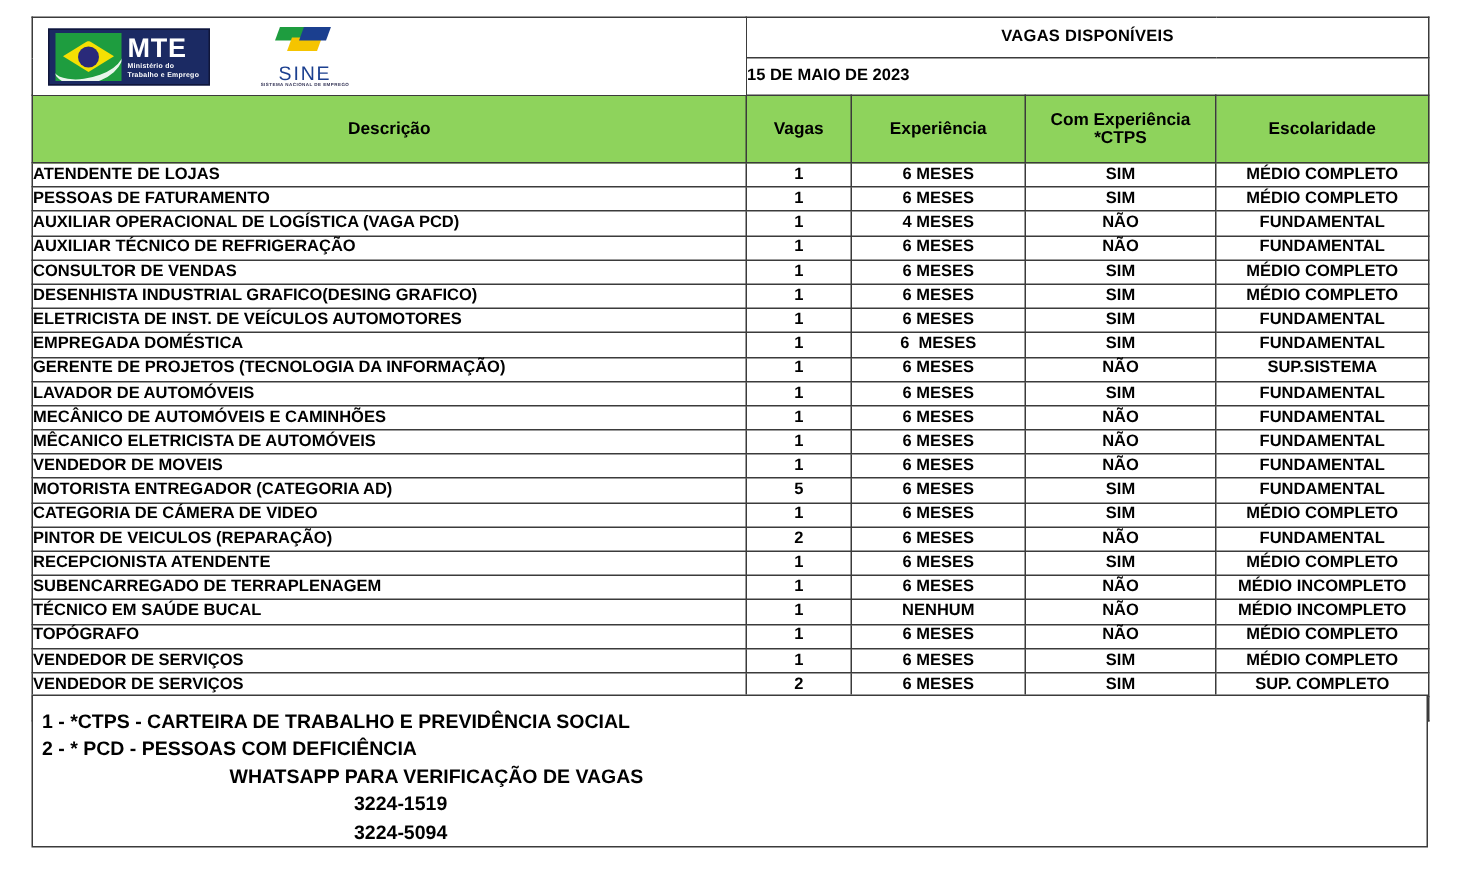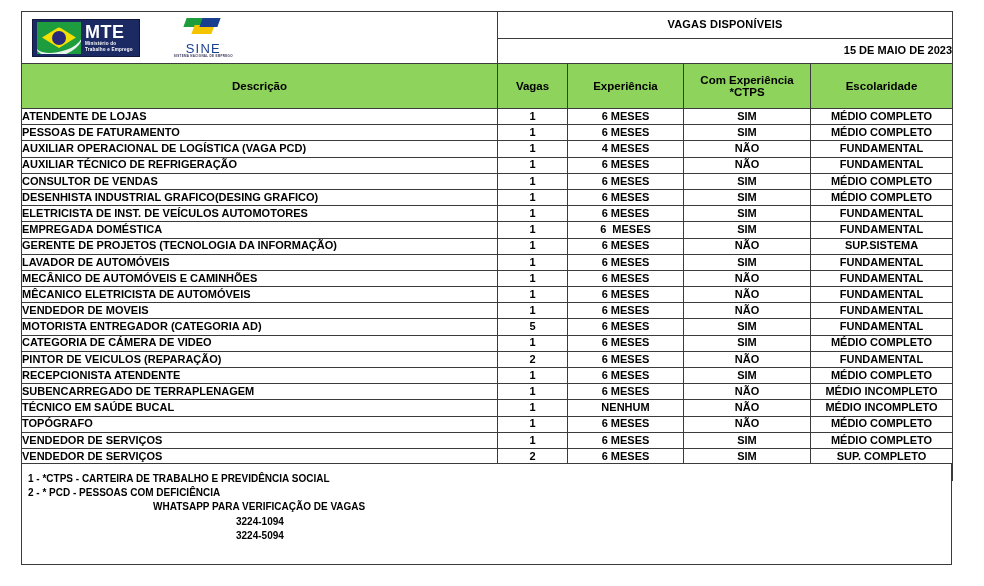--- a/index.html
+++ b/index.html
@@ -152,21 +152,21 @@
   
   .title-main {
     text-align: center;
     font-size: 14px;
     font-weight: bold;
     height: 26px;
     letter-spacing: .2px;
     margin-top: 16px;
   }
   .title-date {
-    text-align: right;
+    text-align: left;
     font-size: 12.5px;
     font-weight: bold;
     height: 24px;
   }
 
   
   .hdr td {
     background: #8ed35c;
     text-align: center;
     font-weight: bold;
@@ -203,21 +203,21 @@
     left: 21px;
     top: 463px;
     width: 931px;
     height: 102px;
     border: 1px solid #3b3b3b;
     box-sizing: border-box;
     background: #ffffff;
   }
   .notes-inner {
     padding: 8px 0 0 6px;
-    font-size: 10px;
+    font-size: 13px;
     font-weight: bold;
     line-height: 1.42;
   }
   .note-line { white-space: nowrap; }
   .whats {
     text-align: left;
     padding-left: 125px;
     white-space: nowrap;
   }
   .phone {
@@ -454,18 +454,18 @@
       </tr>
 
     </tbody>
   </table>
 
   <div class="notes">
     <div class="notes-inner">
       <div class="note-line">1 - *CTPS - CARTEIRA DE TRABALHO E PREVIDÊNCIA SOCIAL</div>
       <div class="note-line">2 - * PCD - PESSOAS COM DEFICIÊNCIA</div>
       <div class="whats">WHATSAPP PARA VERIFICAÇÃO DE VAGAS</div>
-      <div class="phone">3224-1094</div>
+      <div class="phone">3224-1519</div>
       <div class="phone">3224-5094</div>
     </div>
   </div>
 
 </div>
 
 </body></html>

